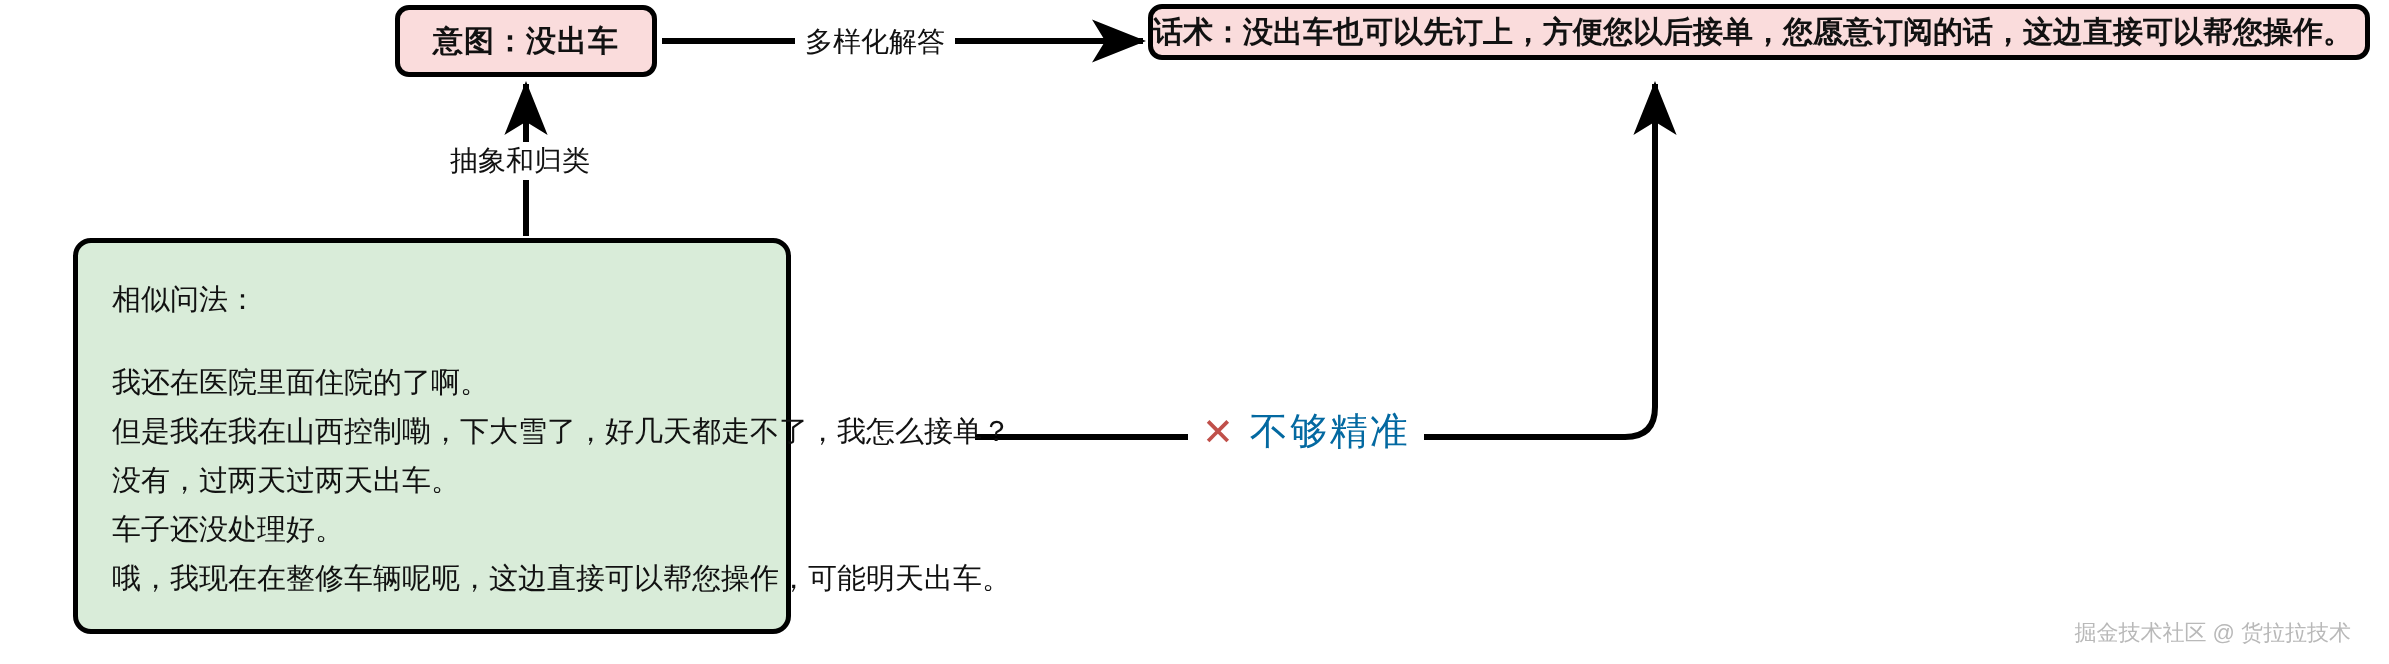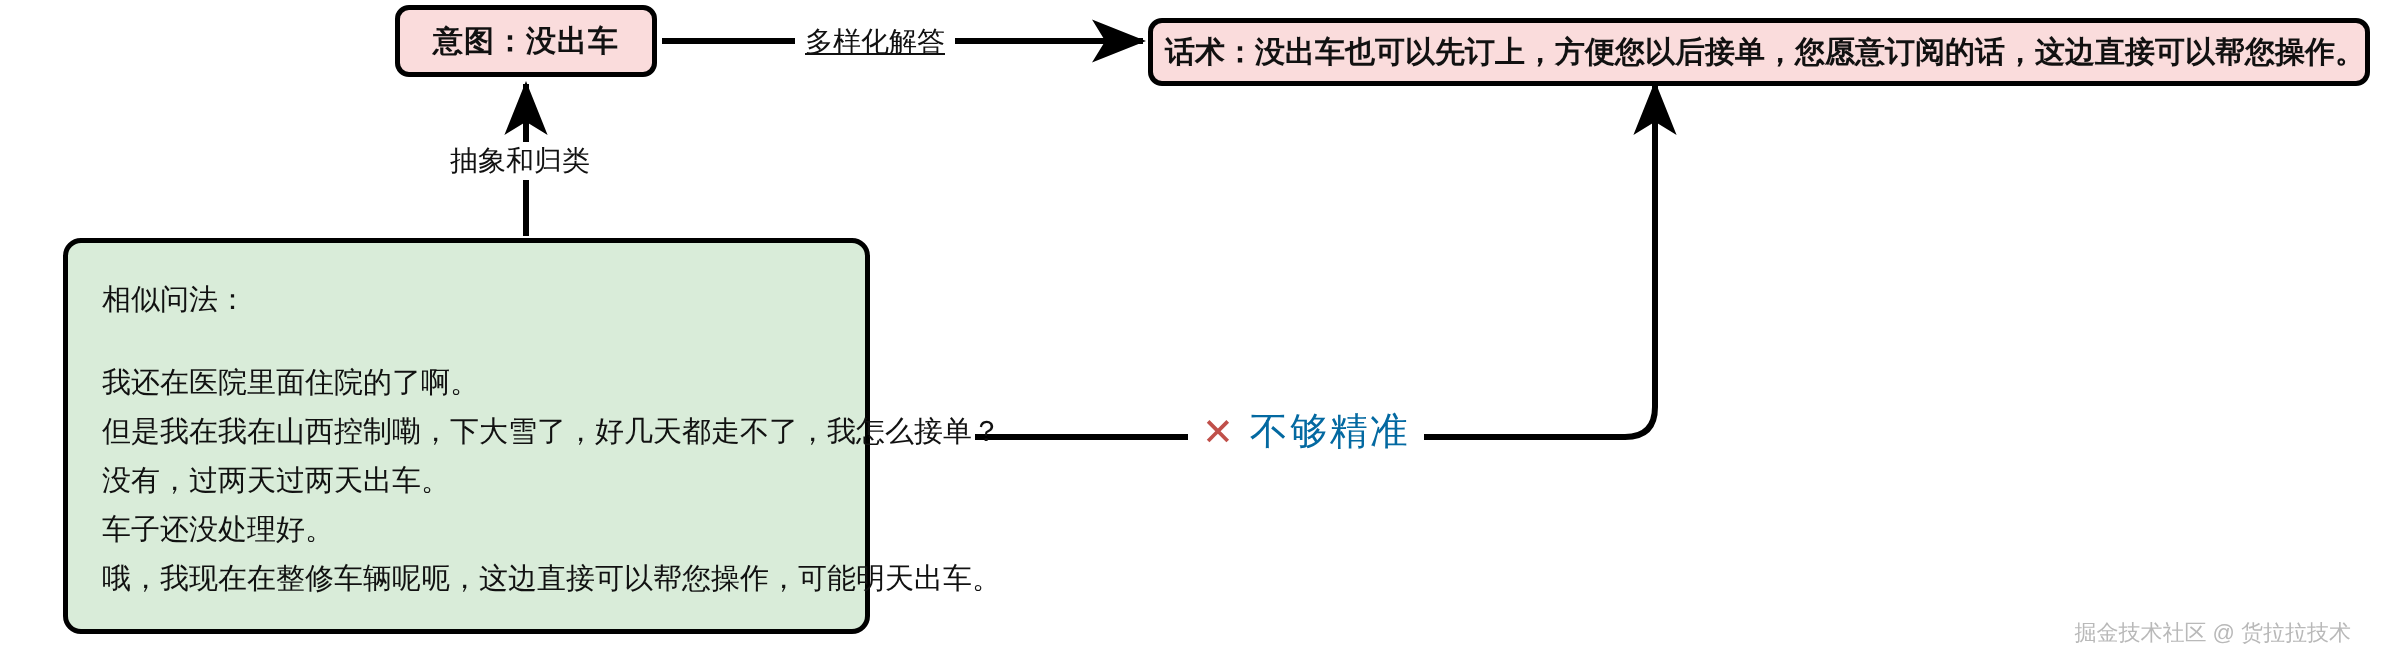--- a/index.html
+++ b/index.html
@@ -54,35 +54,35 @@
   }
   #node-intent .node-text {
     font-size: 30px;
     color: #111111;
     letter-spacing: 1px;
     white-space: nowrap;
   }
 
   #node-script {
     left: 1148px;
-    top: 18px;
+    top: 4px;
     width: 1222px;
-    height: 68px;
-    justify-content: flex-end;
+    height: 56px;
+    justify-content: flex-start;
   }
   #node-script .node-text {
     font-size: 30px;
     color: #111111;
     white-space: nowrap;
   }
 
   #node-similar {
-    left: 63px;
+    left: 73px;
     top: 238px;
-    width: 807px;
+    width: 718px;
     height: 396px;
     align-items: flex-start;
     padding: 32px 34px;
     border-radius: 18px;
   }
   .similar-body {
     display: block;
     font-size: 29px;
     line-height: 49px;
     color: #111111;
@@ -99,21 +99,20 @@
     position: absolute;
     font-size: 28px;
     color: #111111;
     white-space: nowrap;
     background: #ffffff;
     padding: 0 10px;
   }
   #label-diversify {
     left: 795px;
     top: 23px;
-    text-decoration: underline;
   }
   #label-abstract {
     left: 440px;
     top: 142px;
   }
 
   
   #annotation-imprecise {
     position: absolute;
     left: 1188px;

